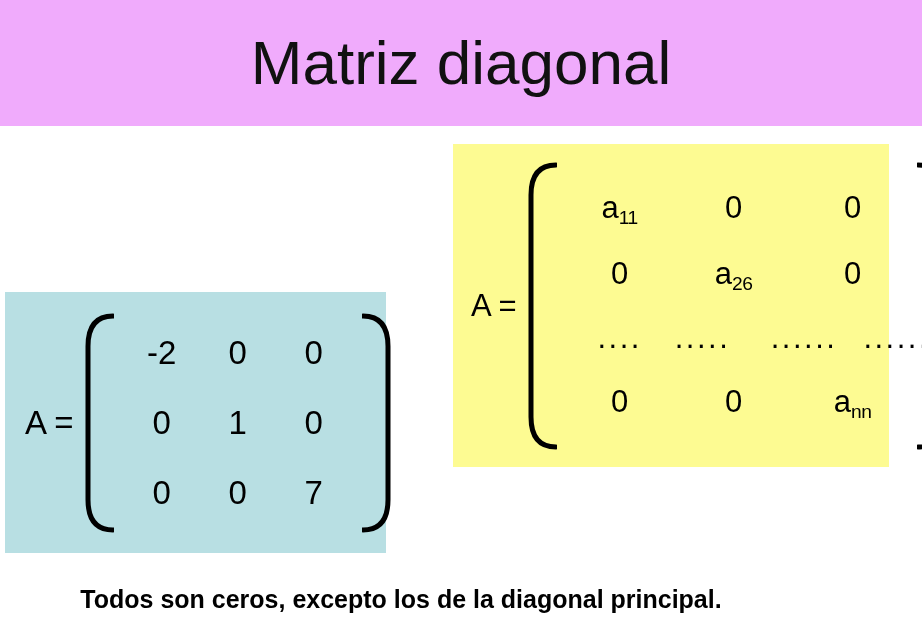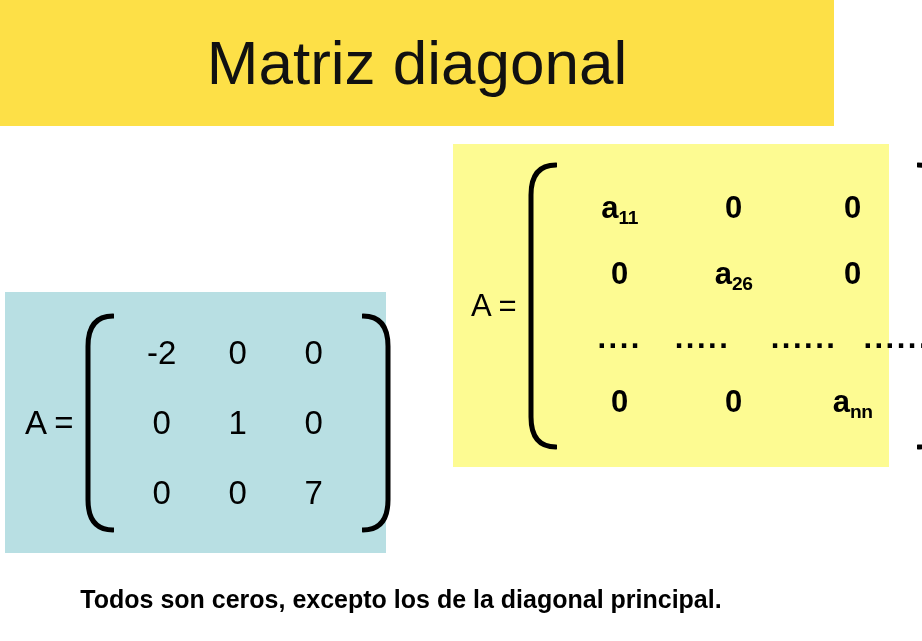--- a/index.html
+++ b/index.html
@@ -14,23 +14,23 @@
     overflow: hidden;
     font-family: "Liberation Sans", sans-serif;
     color: #000000;
   }
 
   
   #title-band {
     position: absolute;
     left: 0;
     top: 0;
-    width: 834px;
+    width: 922px;
     height: 126px;
-    background: #fde047;
+    background: #f0abfc;
     display: flex;
     align-items: center;
     justify-content: center;
   }
   #slide-title {
     font-size: 62px;
     font-weight: normal;
     line-height: 1;
     letter-spacing: 0px;
     color: #111111;
@@ -117,21 +117,20 @@
   #grid-example {
     grid-template-columns: 76px 76px 76px;
     grid-template-rows: 70px 70px 70px;
     padding: 6px 10px 6px 10px;
   }
   
   #grid-general {
     grid-template-columns: 110px 118px 120px;
     grid-template-rows: 66px 66px 62px 66px;
     padding: 14px 4px 14px 8px;
-    font-weight: bold;
   }
 
   
   #caption {
     position: absolute;
     left: 0;
     top: 585px;
     width: 802px;
     text-align: center;
     font-size: 25px;

